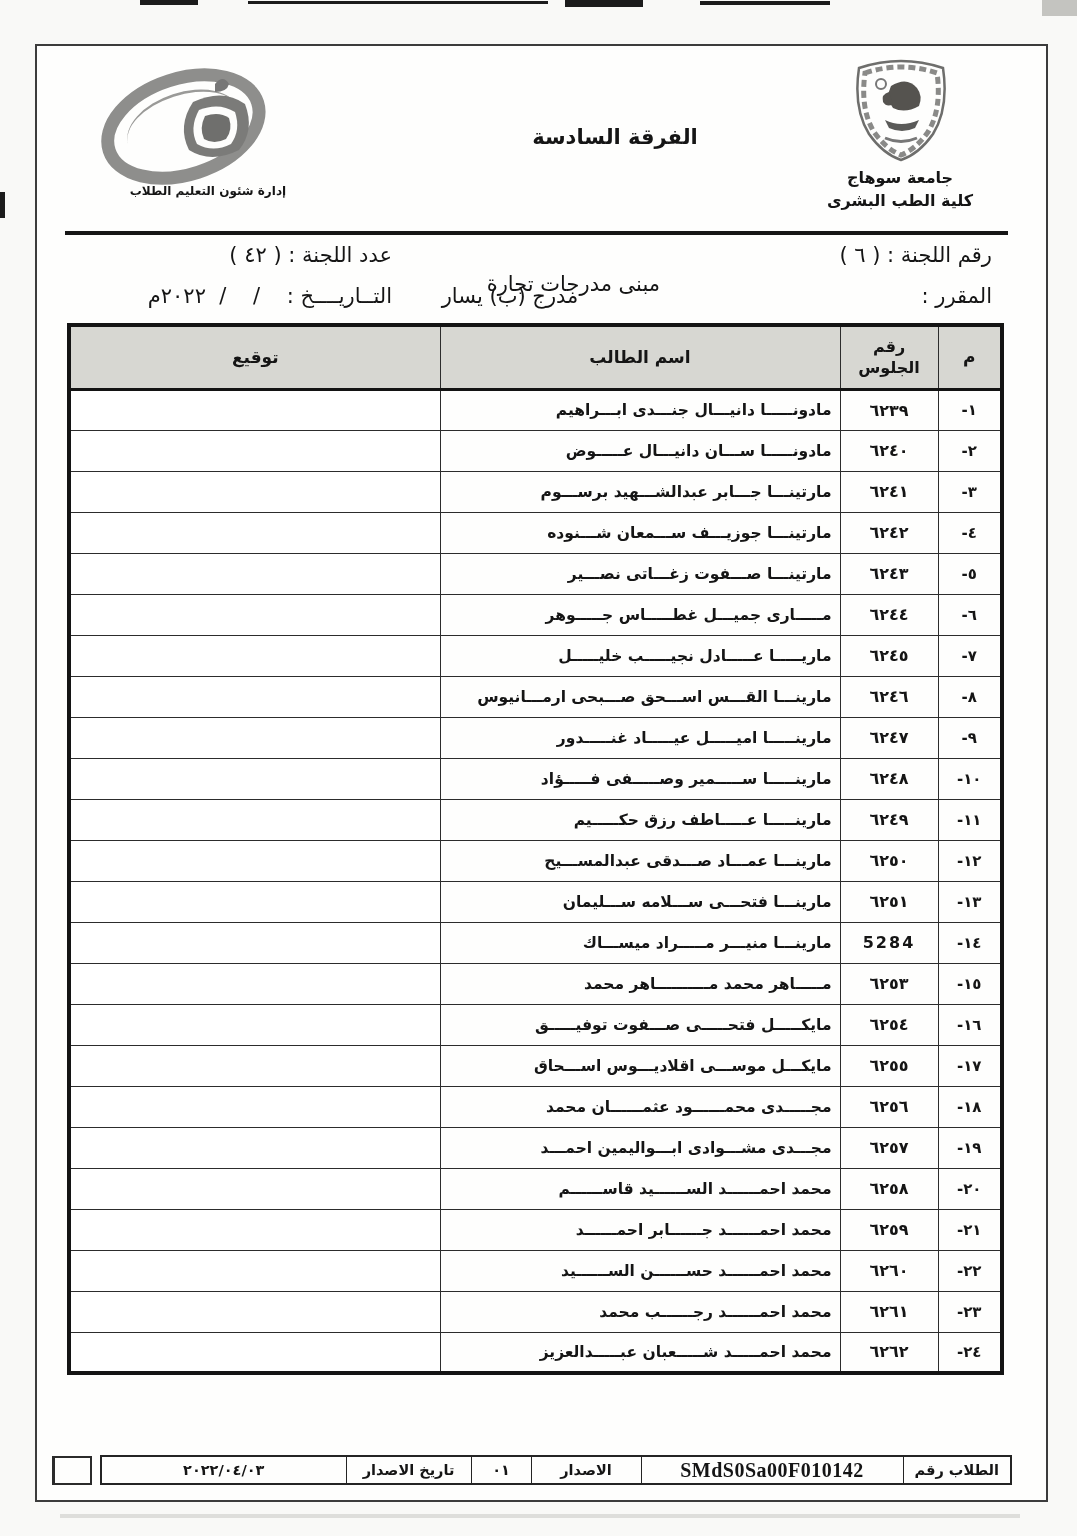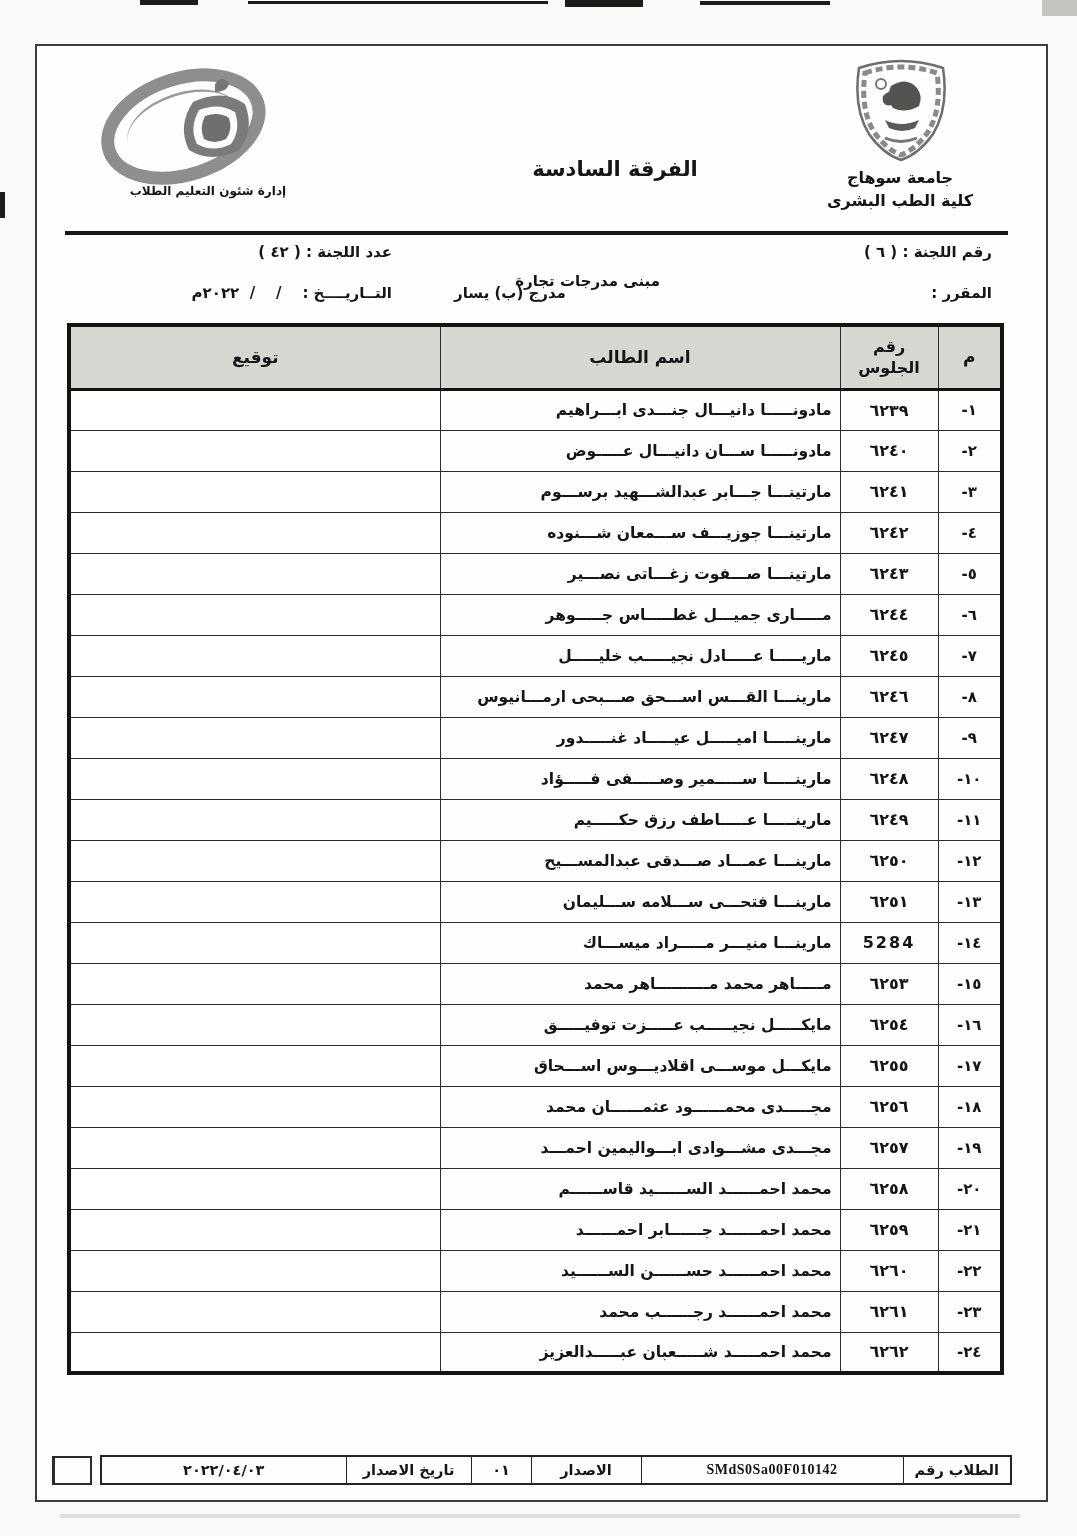--- a/index.html
+++ b/index.html
@@ -20,34 +20,34 @@
   }
 
   
   .uni-logo { position:absolute; left:95px; top:64px; width:180px; height:122px; }
   .dept-caption {
     position:absolute; left:88px; top:184px; width:240px;
     text-align:center; font-size:12px; font-weight:700; direction:rtl;
   }
   .title-block {
     position:absolute; left:420px; top:120px; width:390px;
-    text-align:center; direction:rtl; font-weight:700;margin-top:32px;
+    text-align:center; direction:rtl; font-weight:700;
   }
   .title-block .t1 { font-size:21px; line-height:34px; }
   .title-block .t2 { font-size:20px; line-height:36px; }
   .emblem { position:absolute; left:845px; top:58px; width:112px; height:108px; }
   .emblem-caption {
     position:absolute; left:800px; top:166px; width:200px;
     text-align:center; font-weight:700; font-size:16px; line-height:23px; direction:rtl;
   }
 
   .divider { position:absolute; left:65px; top:231px; width:943px; height:4px; background:#161616; }
 
   
-  .info-label { position:absolute; direction:rtl; font-weight:700; font-size:15px; white-space:pre; }
+  .info-label { position:absolute; direction:rtl; font-weight:400; font-size:21px; white-space:pre; }
   .lbl-committee-no { left:770px; top:243px; width:222px; text-align:right; }
   .lbl-course       { left:770px; top:284px; width:222px; text-align:right; }
   .lbl-building     { left:455px; top:243px; width:205px; text-align:right;margin-top:29px; }
   .lbl-hall         { left:420px; top:284px; width:180px; text-align:center; }
   .lbl-count        { left:192px; top:243px; width:200px; text-align:right; }
   .lbl-date         { left:100px; top:284px; width:292px; text-align:right; }
 
   
   table.roster {
     position:absolute; left:67px; top:323px; width:933px;
@@ -78,21 +78,21 @@
   .footer-box .b2 { flex:1; }
   table.footer {
     position:absolute; left:100px; top:1455px; width:910px;
     border-collapse:collapse; table-layout:fixed; direction:rtl;
     border:2px solid #242424;
   }
   .footer td {
     border:1px solid #242424; height:28px; text-align:center;
     font-size:14.5px; font-weight:700; white-space:nowrap; overflow:hidden;
   }
-  .footer td.serial { font-family:"Liberation Serif", serif; font-size:14px; letter-spacing:.5px; }
+  .footer td.serial { font-family:"Liberation Serif", serif; font-size:20px; letter-spacing:.5px; }
 </style>
 </head>
 <body>
 
 <div class="artifact" style="left:140px;top:0;width:58px;height:5px;"></div>
 <div class="artifact" style="left:248px;top:1px;width:300px;height:3px;"></div>
 <div class="artifact" style="left:565px;top:0;width:78px;height:7px;"></div>
 <div class="artifact" style="left:700px;top:1px;width:130px;height:4px;"></div>
 <div class="artifact light" style="left:1042px;top:0;width:35px;height:16px;"></div>
 <div class="artifact" style="left:0;top:192px;width:5px;height:26px;"></div>
@@ -259,21 +259,21 @@
   <tr>
     <td class="c-idx">١٥-</td>
     <td class="c-seat">٦٢٥٣</td>
     <td class="c-name">مـــــاهر محمد مــــــــــاهر محمد</td>
     <td class="c-sig"></td>
   </tr>
 
   <tr>
     <td class="c-idx">١٦-</td>
     <td class="c-seat">٦٢٥٤</td>
-    <td class="c-name">مايكـــــل نجيـــــب عـــــزت توفيـــــق</td>
+    <td class="c-name">مايكـــــل فتحـــــى صـــفوت توفيـــــق</td>
     <td class="c-sig"></td>
   </tr>
 
   <tr>
     <td class="c-idx">١٧-</td>
     <td class="c-seat">٦٢٥٥</td>
     <td class="c-name">مايكـــل موســـى اقلاديـــوس اســـحاق</td>
     <td class="c-sig"></td>
   </tr>
 

